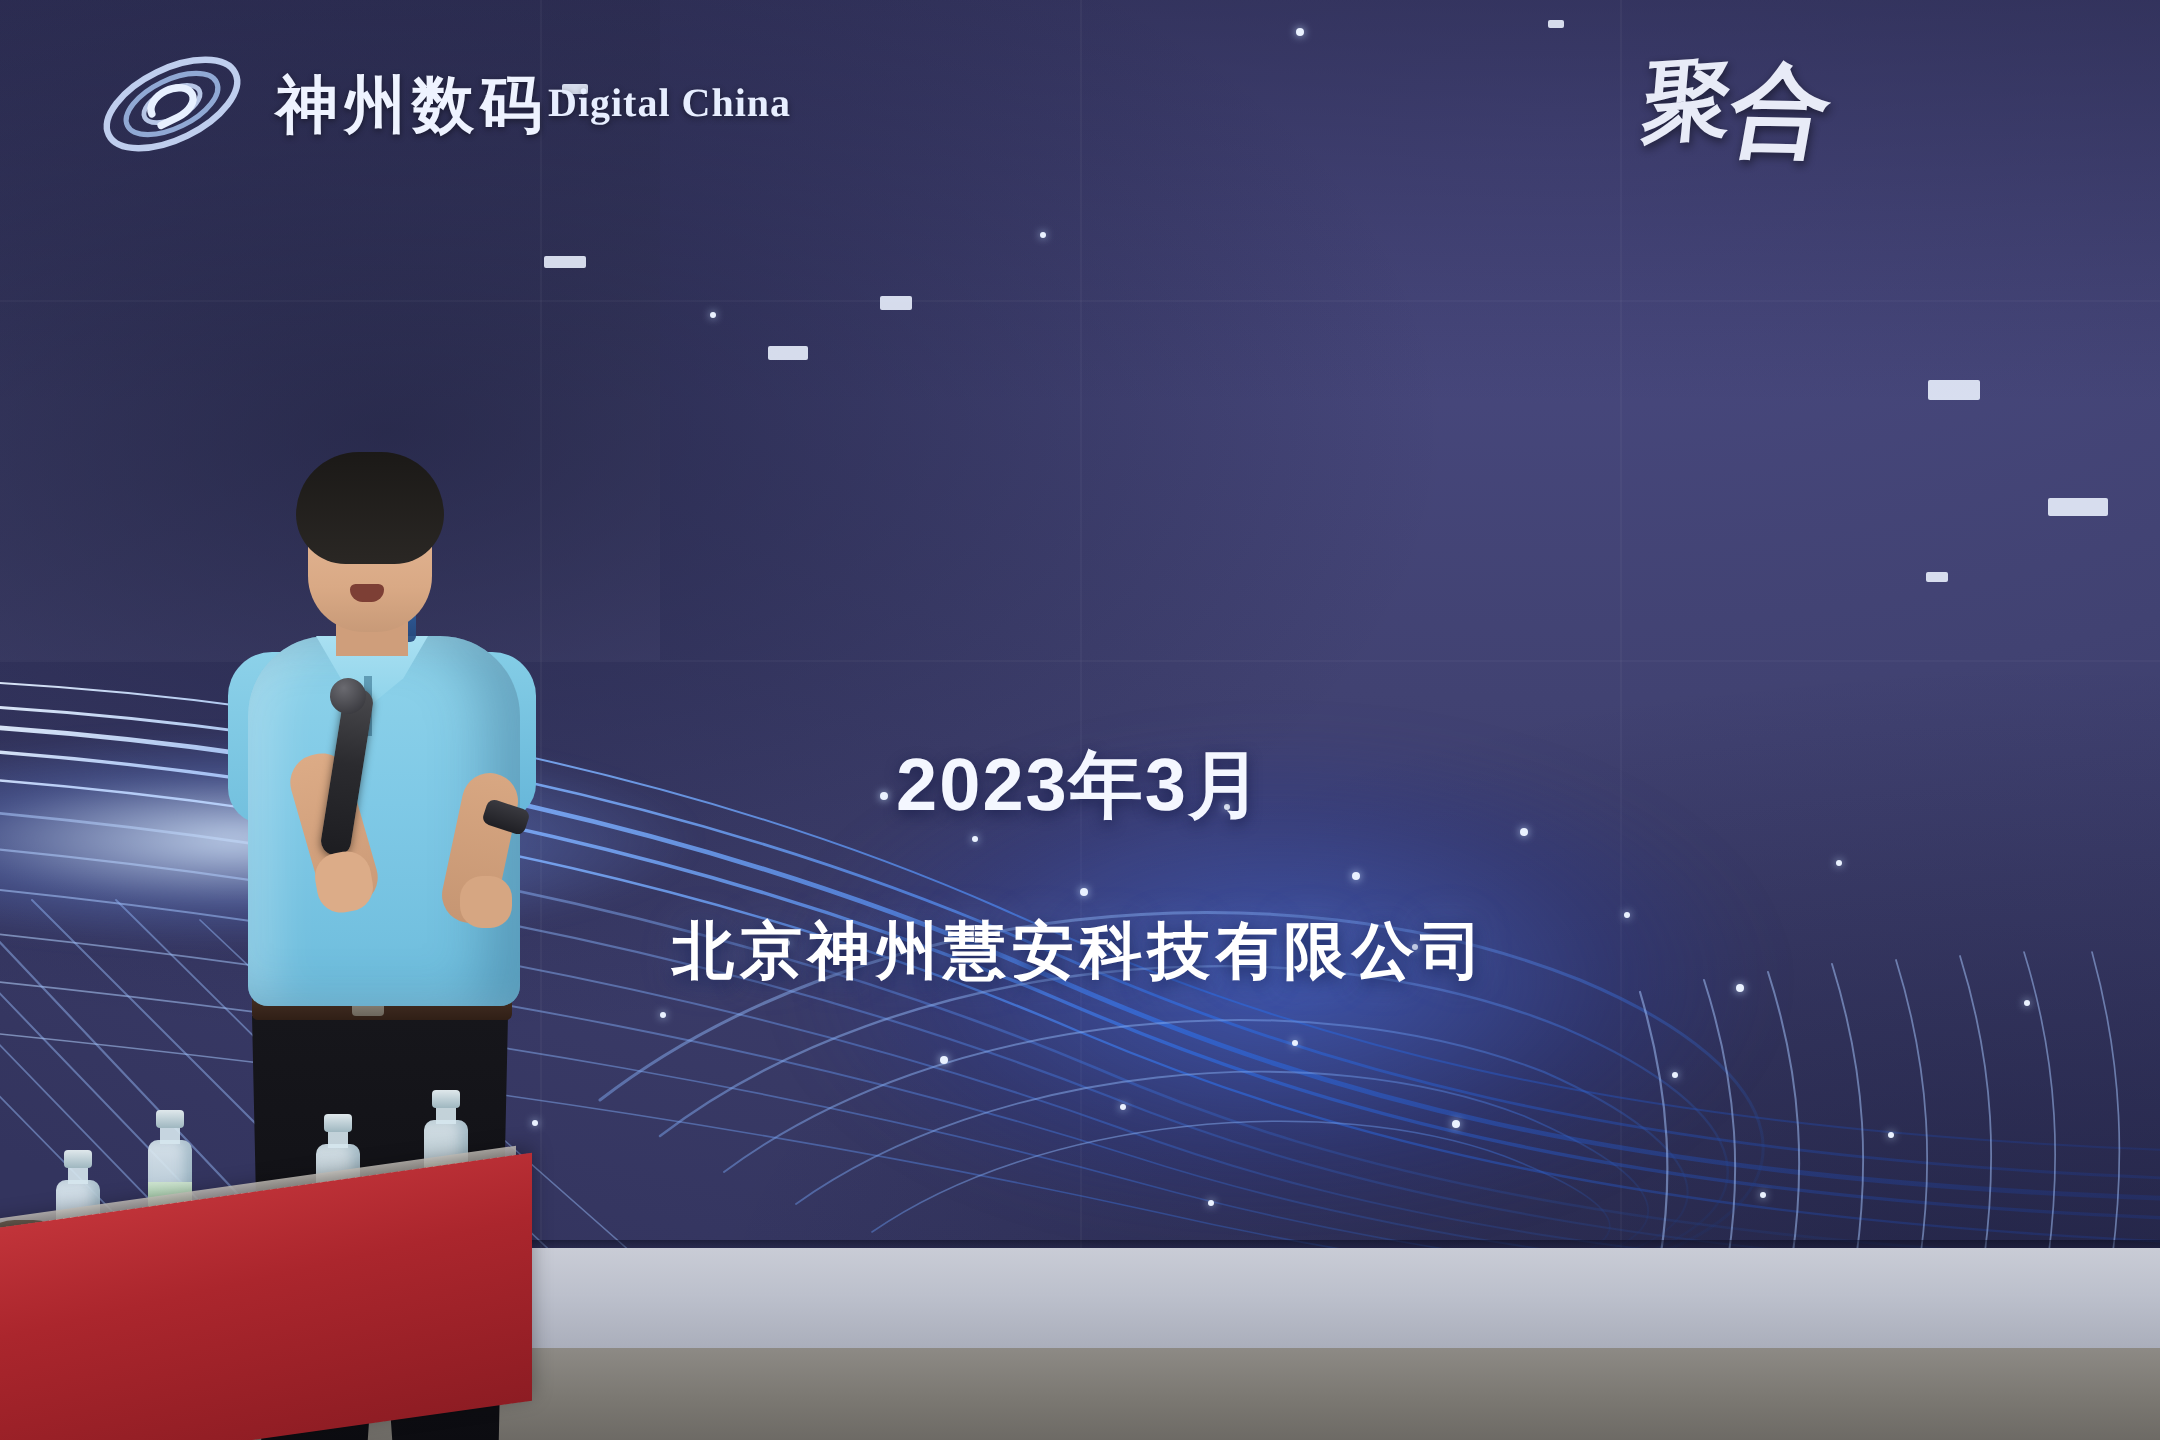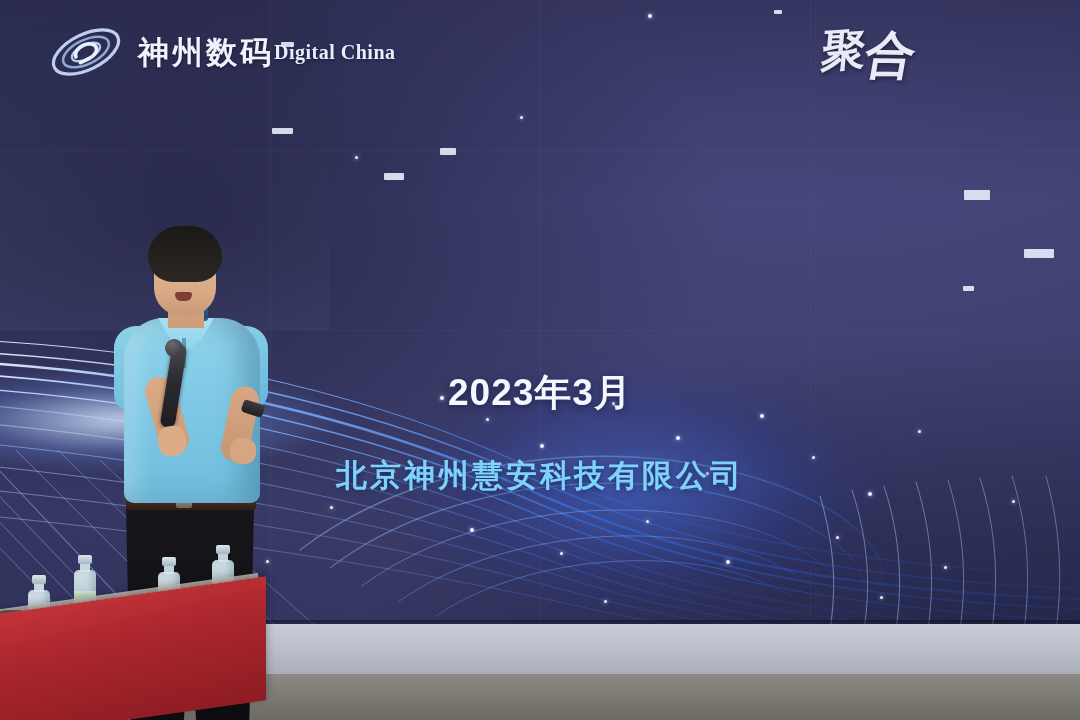--- a/index.html
+++ b/index.html
@@ -86,21 +86,21 @@
     text-shadow:0 2px 9px rgba(20,25,70,.75), 0 0 22px rgba(140,170,255,.35);
   }
   .slide-date{
     position:absolute;left:0;right:0;top:348px;text-align:center;
     color:#f4f7ff;font-size:37px;font-weight:700;letter-spacing:1px;
     text-shadow:0 2px 7px rgba(20,25,70,.7);
     margin-top:20px;
   }
   .slide-company{
     position:absolute;left:0;right:0;top:455px;text-align:center;
-    color:#7dd3fc;font-size:31px;font-weight:700;letter-spacing:3px;
+    color:#ffffff;font-size:31px;font-weight:700;letter-spacing:3px;
     text-shadow:0 2px 9px rgba(10,20,70,.8), 0 0 18px rgba(150,180,255,.35);
   }
 
   
   .floor-front{
     position:absolute;left:0;right:0;top:624px;height:52px;
     background:linear-gradient(180deg,#c9ccd6 0%,#bcc0cc 45%,#a9adba 100%);
   }
   .floor-far{
     position:absolute;left:0;right:0;top:674px;height:46px;

